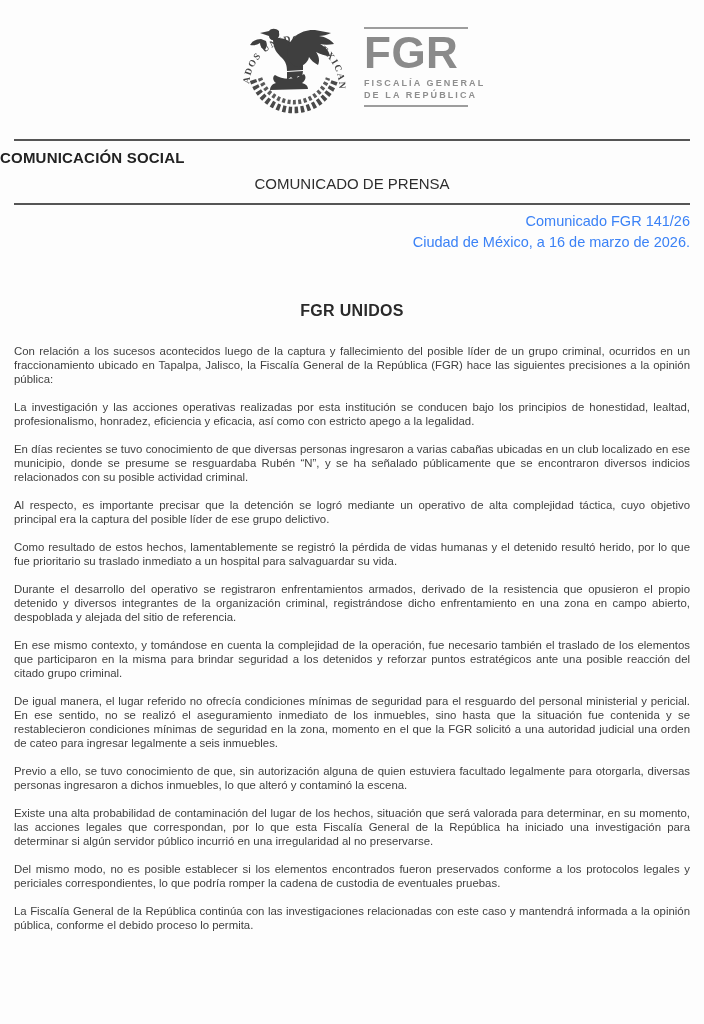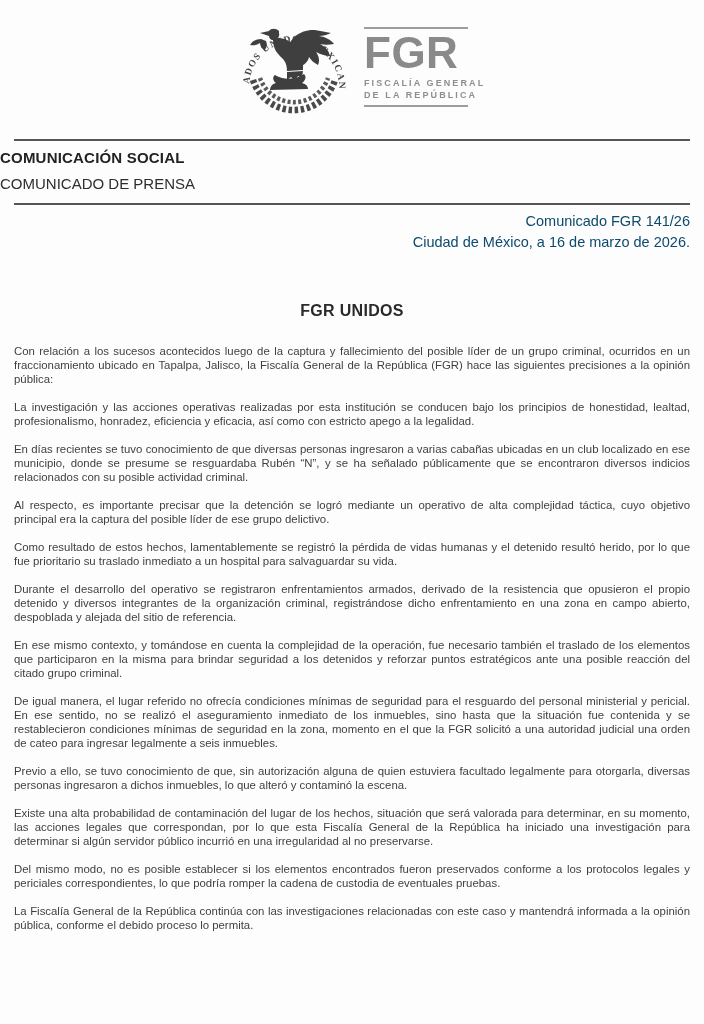--- a/index.html
+++ b/index.html
@@ -64,33 +64,33 @@
   }
   .rule-top { margin-top: 24px; }
   .masthead-title {
     font-size: 15px;
     font-weight: bold;
     color: #222;
     margin-top: 8px;
     letter-spacing: 0.2px;
   }
   .masthead-subtitle {
-    text-align: left;
+    text-align: center;
     font-size: 15px;
     color: #2e2e2e;
     margin-top: 9px;
     margin-bottom: 11px;
   }
 
   
   .meta {
     text-align: right;
     margin: 6px 14px 0 14px;
     font-size: 14.5px;
-    color: #0c4a6e;
+    color: #3b82f6;
     line-height: 21px;
   }
 
   
   .body-heading {
     text-align: center;
     font-size: 16px;
     font-weight: bold;
     color: #2a2a2a;
     margin-top: 49px;

